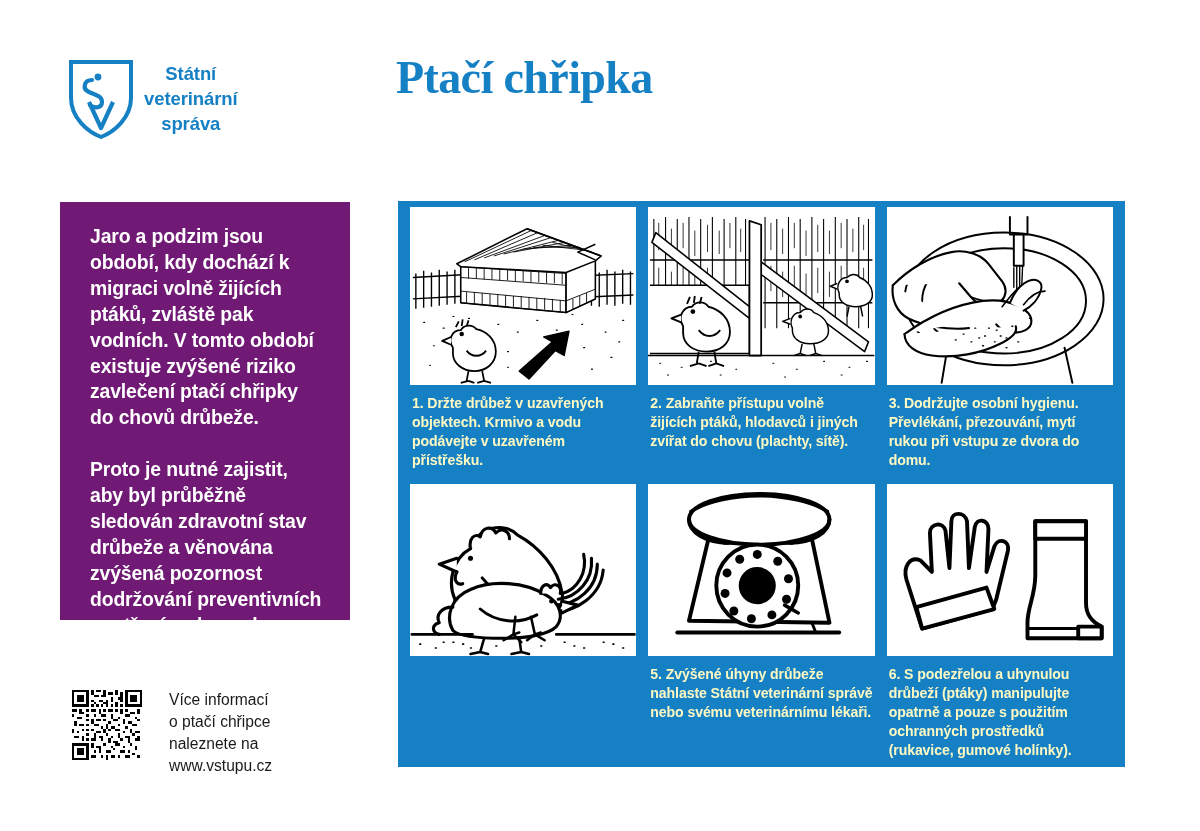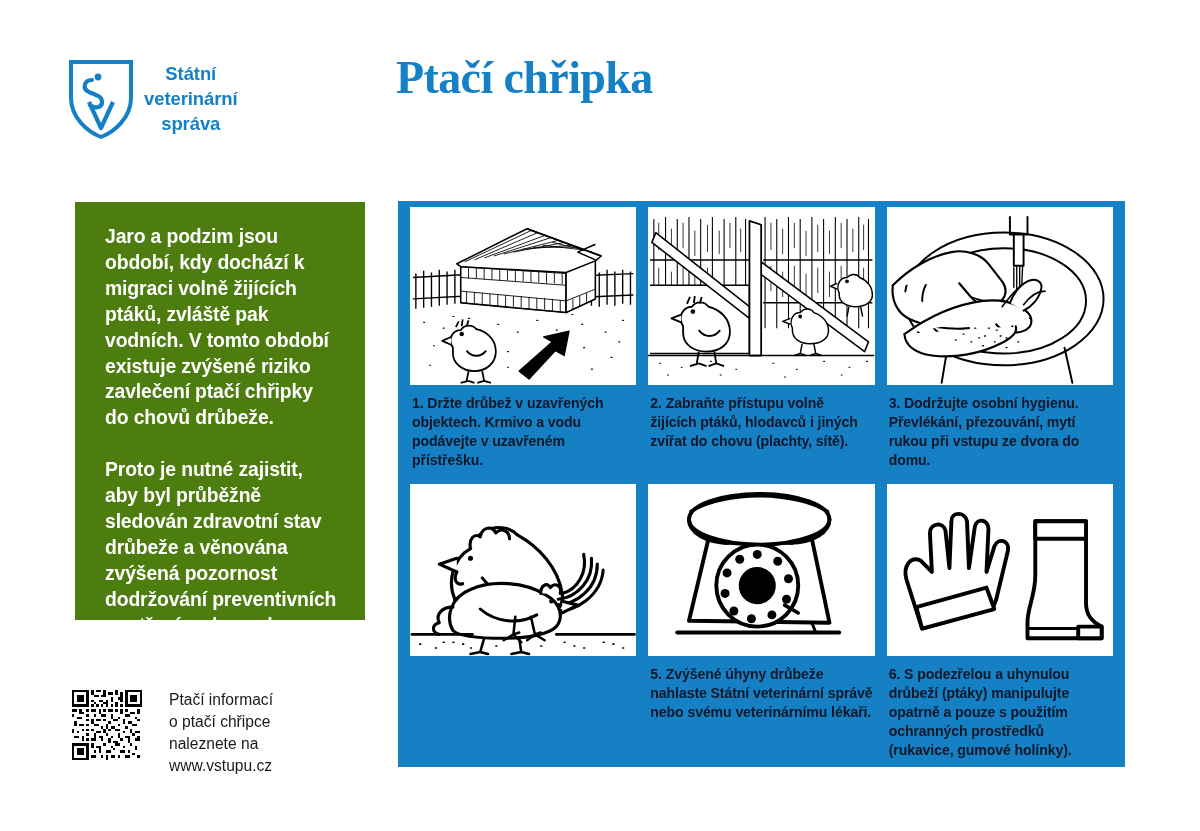--- a/index.html
+++ b/index.html
@@ -70,25 +70,25 @@
     font-size: 32.5px;
     font-weight: bold;
     line-height: 1.06;
     letter-spacing: -0.4px;
     margin: 8px 0 0 0;
   }
 
   
   #intro-box {
     position: absolute;
-    left: 75px;
+    left: 60px;
     top: 202px;
     width: 290px;
     height: 418px;
-    background: #4d7c0f;
+    background: #701a75;
     box-sizing: border-box;
     padding: 22px 24px 0 30px;
   }
   #intro-box p {
     margin: 0;
     color: #ffffff;
     font-size: 19.4px;
     font-weight: bold;
     line-height: 1.335;
     letter-spacing: -0.15px;
@@ -145,21 +145,21 @@
   .panel-art {
     background: #ffffff;
     height: 178px;
     width: 100%;
     box-sizing: border-box;
     overflow: hidden;
     position: relative;
   }
   .panel-art svg { display: block; width: 100%; height: 100%; }
   .panel-caption {
-    color: #0f172a;
+    color: #fef9c3;
     font-size: 14.1px;
     font-weight: bold;
     line-height: 1.345;
     letter-spacing: -0.1px;
     padding: 9px 2px 0 2px;
   }
   .row2 .panel-art { height: 172px; }
 </style>
 </head>
 <body>
@@ -333,21 +333,21 @@
           <rect x="12" y="27" width="1" height="1"></rect>
         <rect x="14" y="27" width="1" height="2"></rect>
           <rect x="16" y="27" width="2" height="1"></rect>
         <rect x="19" y="27" width="1" height="1"></rect>
           <rect x="22" y="27" width="2" height="1"></rect>
         <rect x="27" y="27" width="1" height="1"></rect>
       </g>
     </svg>
   </div>
   <div id="footer-text">
-    <div>Ptačí informací</div>
+    <div>Více informací</div>
     <div>o ptačí chřipce</div>
     <div>naleznete na</div>
     <div>www.vstupu.cz</div>
   </div>
 </div>
 
 <div id="grid">
 
   <div class="panel">
     <div class="panel-art">

